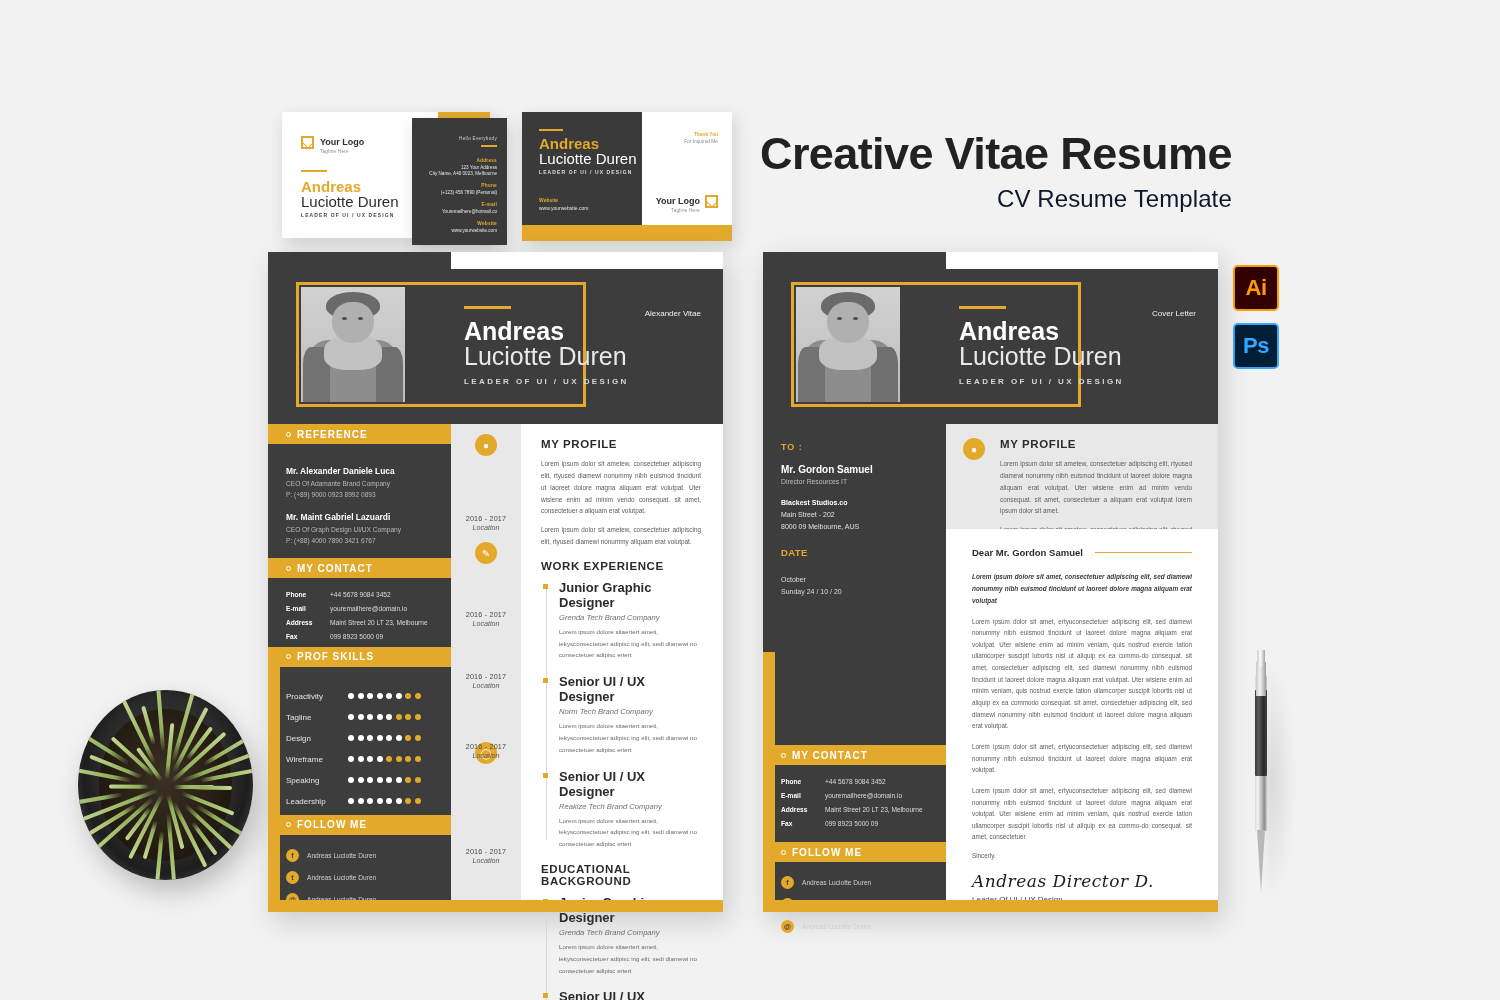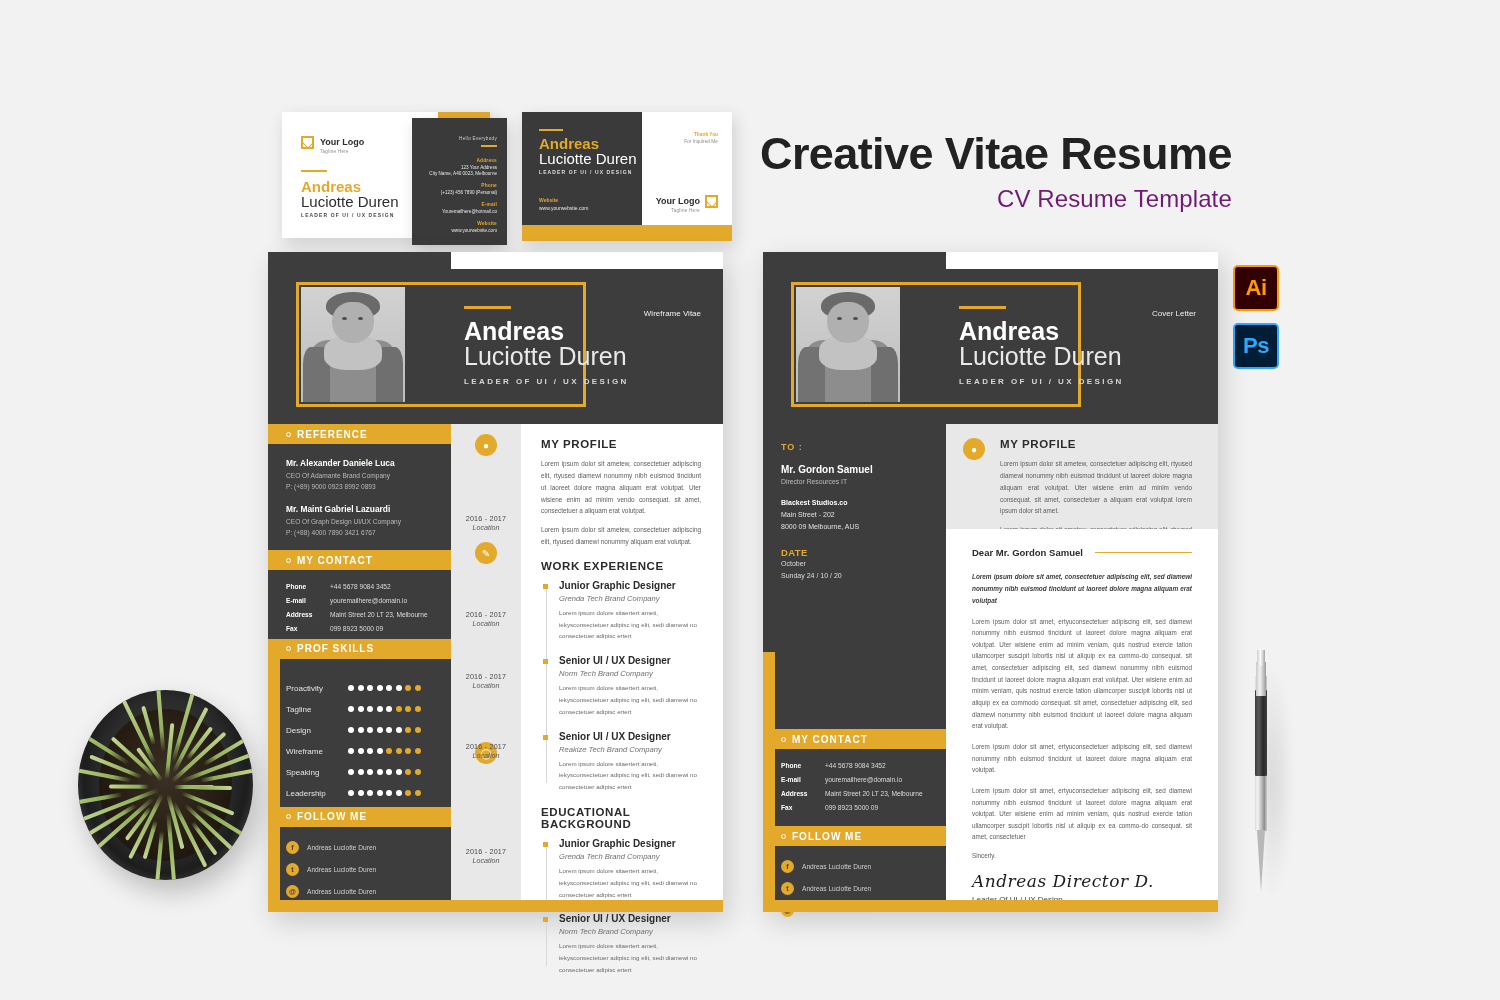--- a/index.html
+++ b/index.html
@@ -61,21 +61,21 @@
     background: radial-gradient(ellipse at 20% 50%, rgba(0,0,0,.10), rgba(0,0,0,0) 70%);
     filter: blur(3px);
   }
 
   
   .headline { position: absolute; left: 760px; top: 130px; }
   .headline h1 {
     font-size: 45px; font-weight: 700; color: #222; letter-spacing: -0.6px; line-height: 1.05;
   }
   .headline h2 {
-    font-size: 24px; font-weight: 400; color: #701a75; text-align: right;
+    font-size: 24px; font-weight: 400; color: #0f172a; text-align: right;
     margin-top: 8px; letter-spacing: .1px;
   }
 
   
   .badges { position: absolute; left: 1233px; top: 265px; display: flex; flex-direction: column; gap: 12px; }
   .badge {
     width: 46px; height: 46px; border-radius: 5px;
     display: flex; align-items: center; justify-content: center;
     font-size: 22px; font-weight: 700; letter-spacing: -0.5px;
   }
@@ -152,21 +152,21 @@
 
   
   .sidecol { position:absolute; left:0; top:172px; width:183px; bottom:0; background:#3d3d3d; }
   .sec-bar {
     height:20px; background:#e3a92a; display:flex; align-items:center;
     padding-left:18px; gap:6px; margin: 0 0 0 0;
   }
   .sec-bar .ring { width:5px; height:5px; border:1.4px solid #fff; border-radius:50%; }
   .sec-bar .t { font-size:10px; font-weight:700; color:#fff; letter-spacing:1px; }
 
-  .ref-block { padding: 14px 18px 0 18px; }
+  .ref-block { padding: 22px 18px 0 18px; }
   .ref-item { margin-bottom:12px; }
   .ref-item .rn { font-size:8.4px; font-weight:700; color:#fff; margin-bottom:3px; }
   .ref-item .rr { font-size:6.6px; color:#b9b9b9; line-height:1.6; }
 
   .contact-block { padding: 13px 18px 0 18px; }
   .crow { display:flex; font-size:6.6px; color:#e9e9e9; margin-bottom:6px; line-height:1.2; }
   .crow .ck { width:44px; font-weight:700; color:#fff; flex:none; }
   .crow .cv { color:#dcdcdc; }
 
   .skills-block { padding: 13px 18px 0 18px; }
@@ -194,34 +194,34 @@
 
   
   .maincol { position:absolute; left:253px; top:172px; right:0; bottom:12px; background:#fff; padding: 14px 22px 0 20px; }
   .sec-h { font-size:11.5px; font-weight:700; color:#2b2b2b; letter-spacing:.6px; margin-bottom:8px; }
   .body-p { font-size:6.4px; color:#5c5c5c; line-height:1.85; text-align:justify; margin-bottom:7px; }
 
   .exp-list { position:relative; padding-left:18px; margin-bottom:6px; }
   .exp-list::before { content:""; position:absolute; left:5px; top:6px; bottom:10px; width:1px; background:#d8d8d8; }
   .exp { position:relative; margin-bottom:13px; }
   .exp::before { content:""; position:absolute; left:-16px; top:4px; width:5px; height:5px; background:#e3a92a; }
-  .exp .t { font-size:10px; font-weight:700; color:#2b2b2b; margin-bottom:3px; }
+  .exp .t { font-size:13px; font-weight:700; color:#2b2b2b; margin-bottom:3px; }
   .exp .c { font-size:7.6px; font-style:italic; color:#6f6f6f; margin-bottom:4px; }
   .exp .d { font-size:6.2px; color:#6a6a6a; line-height:1.9; }
 
   
   .cl-sidecol { position:absolute; left:0; top:172px; width:183px; bottom:0; background:#3d3d3d; }
   .cl-to { padding: 18px 18px 0 18px; }
   .cl-to .to { font-size:9px; font-weight:700; color:#e3a92a; letter-spacing:1px; margin-bottom:12px; }
   .cl-to .n { font-size:10px; font-weight:700; color:#fff; margin-bottom:3px; }
   .cl-to .r { font-size:6.8px; color:#bdbdbd; margin-bottom:12px; }
   .cl-to .a { font-size:7px; color:#e0e0e0; line-height:1.7; }
   .cl-to .a.b { font-weight:700; color:#fff; }
   .cl-date { padding: 14px 18px 0 18px; }
-  .cl-date .dl { font-size:9.5px; font-weight:700; color:#e3a92a; letter-spacing:.4px; margin-bottom:0; }
+  .cl-date .dl { font-size:9.5px; font-weight:700; color:#e3a92a; letter-spacing:.4px; margin-bottom:16px; }
   .cl-date .dv { font-size:7px; color:#dcdcdc; line-height:1.7; }
 
   .cl-profile { position:absolute; left:183px; top:172px; right:0; height:105px; background:#e8e8e8; padding:14px 26px 0 54px; }
   .cl-profile .pic { position:absolute; left:17px; top:14px; width:22px; height:22px; border-radius:50%; background:#e3a92a; display:flex; align-items:center; justify-content:center; color:#fff; font-size:10px; }
   .cl-body { position:absolute; left:183px; top:277px; right:0; bottom:12px; background:#fff; padding:18px 26px 0 26px; }
   .cl-dear { display:flex; align-items:center; gap:12px; margin-bottom:13px; }
   .cl-dear .t { font-size:9.5px; font-weight:700; color:#2b2b2b; white-space:nowrap; }
   .cl-dear .ln { flex:1; height:1.6px; background:#e3a92a; }
   .cl-lead { font-size:6.4px; font-weight:700; font-style:italic; color:#3a3a3a; line-height:1.85; text-align:justify; margin-bottom:9px; }
   .cl-p { font-size:6.3px; color:#5c5c5c; line-height:1.85; text-align:justify; margin-bottom:9px; }
@@ -362,21 +362,21 @@
             <div class="p-armL"></div>
             <div class="p-armR"></div>
           <div class="p-hood"></div>
             <div class="p-hair"></div>
             <div class="p-face"></div>
           <div class="p-eye" style="left:39%"></div>
             <div class="p-eye" style="left:55%"></div>
         </div>
       </div>
       <div class="frame"></div>
-      <div class="kicker">Wireframe Vitae</div>
+      <div class="kicker">Alexander Vitae</div>
       <div class="nrule"></div>
       <div class="nm1">Andreas</div>
       <div class="nm2">Luciotte Duren</div>
       <div class="role">LEADER OF UI / UX DESIGN</div>
     </div>
 
     <div class="sidecol">
       <div class="sec-bar">
         <span class="ring"></span>
         <span class="t">REFERENCE</span>

